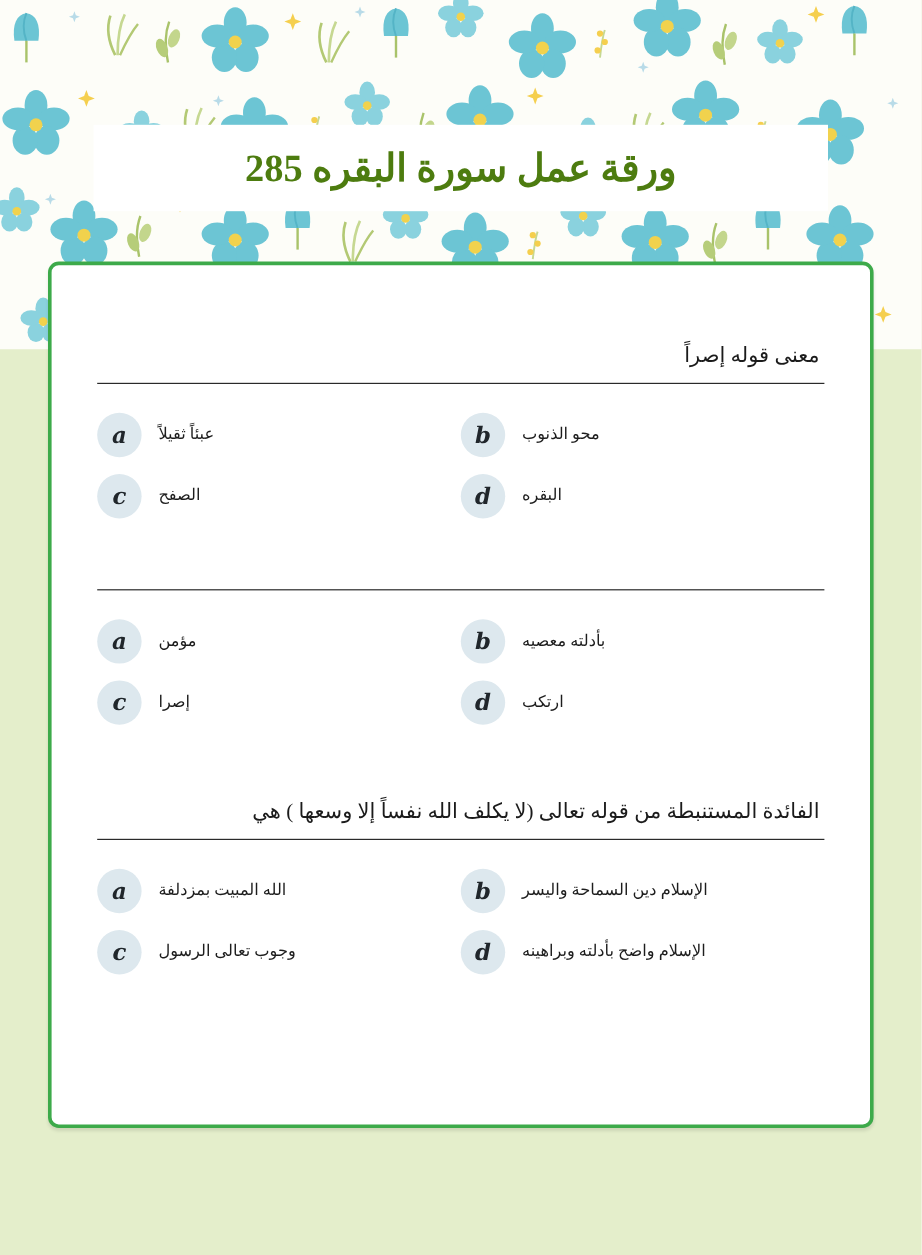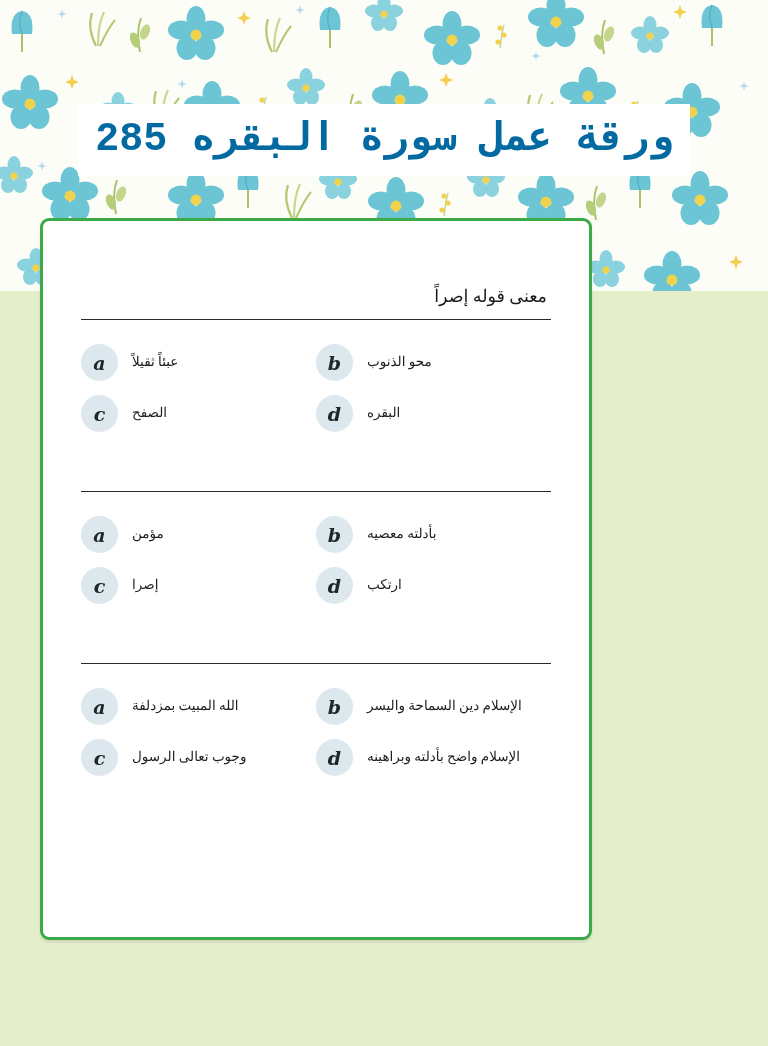--- a/index.html
+++ b/index.html
@@ -39,35 +39,35 @@
     left: 78px;
     width: 612px;
     height: 72px;
     background: #ffffff;
     display: flex;
     align-items: center;
     justify-content: center;
     z-index: 5;
   }
   #title-text {
-    font-family: Liberation Mono, monospace;
-    font-size: 40px;
+    font-family: Liberation Serif, serif;
+    font-size: 32px;
     font-weight: 700;
-    color: #0369a1;
+    color: #4d7c0f;
     line-height: 1;
     white-space: nowrap;
     direction: rtl;
   }
 
   
   #card {
     position: absolute;
     top: 218px;
     left: 40px;
-    width: 552px;
+    width: 688px;
     height: 722px;
     box-sizing: border-box;
     background: #ffffff;
     border: 3px solid #3daa4a;
     border-radius: 9px;
     box-shadow: 0 2px 3px rgba(0,0,0,0.10);
     z-index: 10;
     overflow: hidden;
   }
   #questions {
@@ -307,20 +307,21 @@
           <div class="option-label">إصرا</div>
         </div>
         <div class="option-row">
           <div class="option-badge">d</div>
           <div class="option-label">ارتكب</div>
         </div>
       </div>
     </div>
 
     <div class="question-block">
+      <div class="question-text">الفائدة المستنبطة من قوله تعالى (لا يكلف الله نفساً إلا وسعها ) هي</div>
       <div class="question-rule"></div>
       <div class="options-grid">
         <div class="option-row">
           <div class="option-badge">a</div>
           <div class="option-label">الله المبيت بمزدلفة</div>
         </div>
         <div class="option-row">
           <div class="option-badge">b</div>
           <div class="option-label">الإسلام دين السماحة واليسر</div>
         </div>

